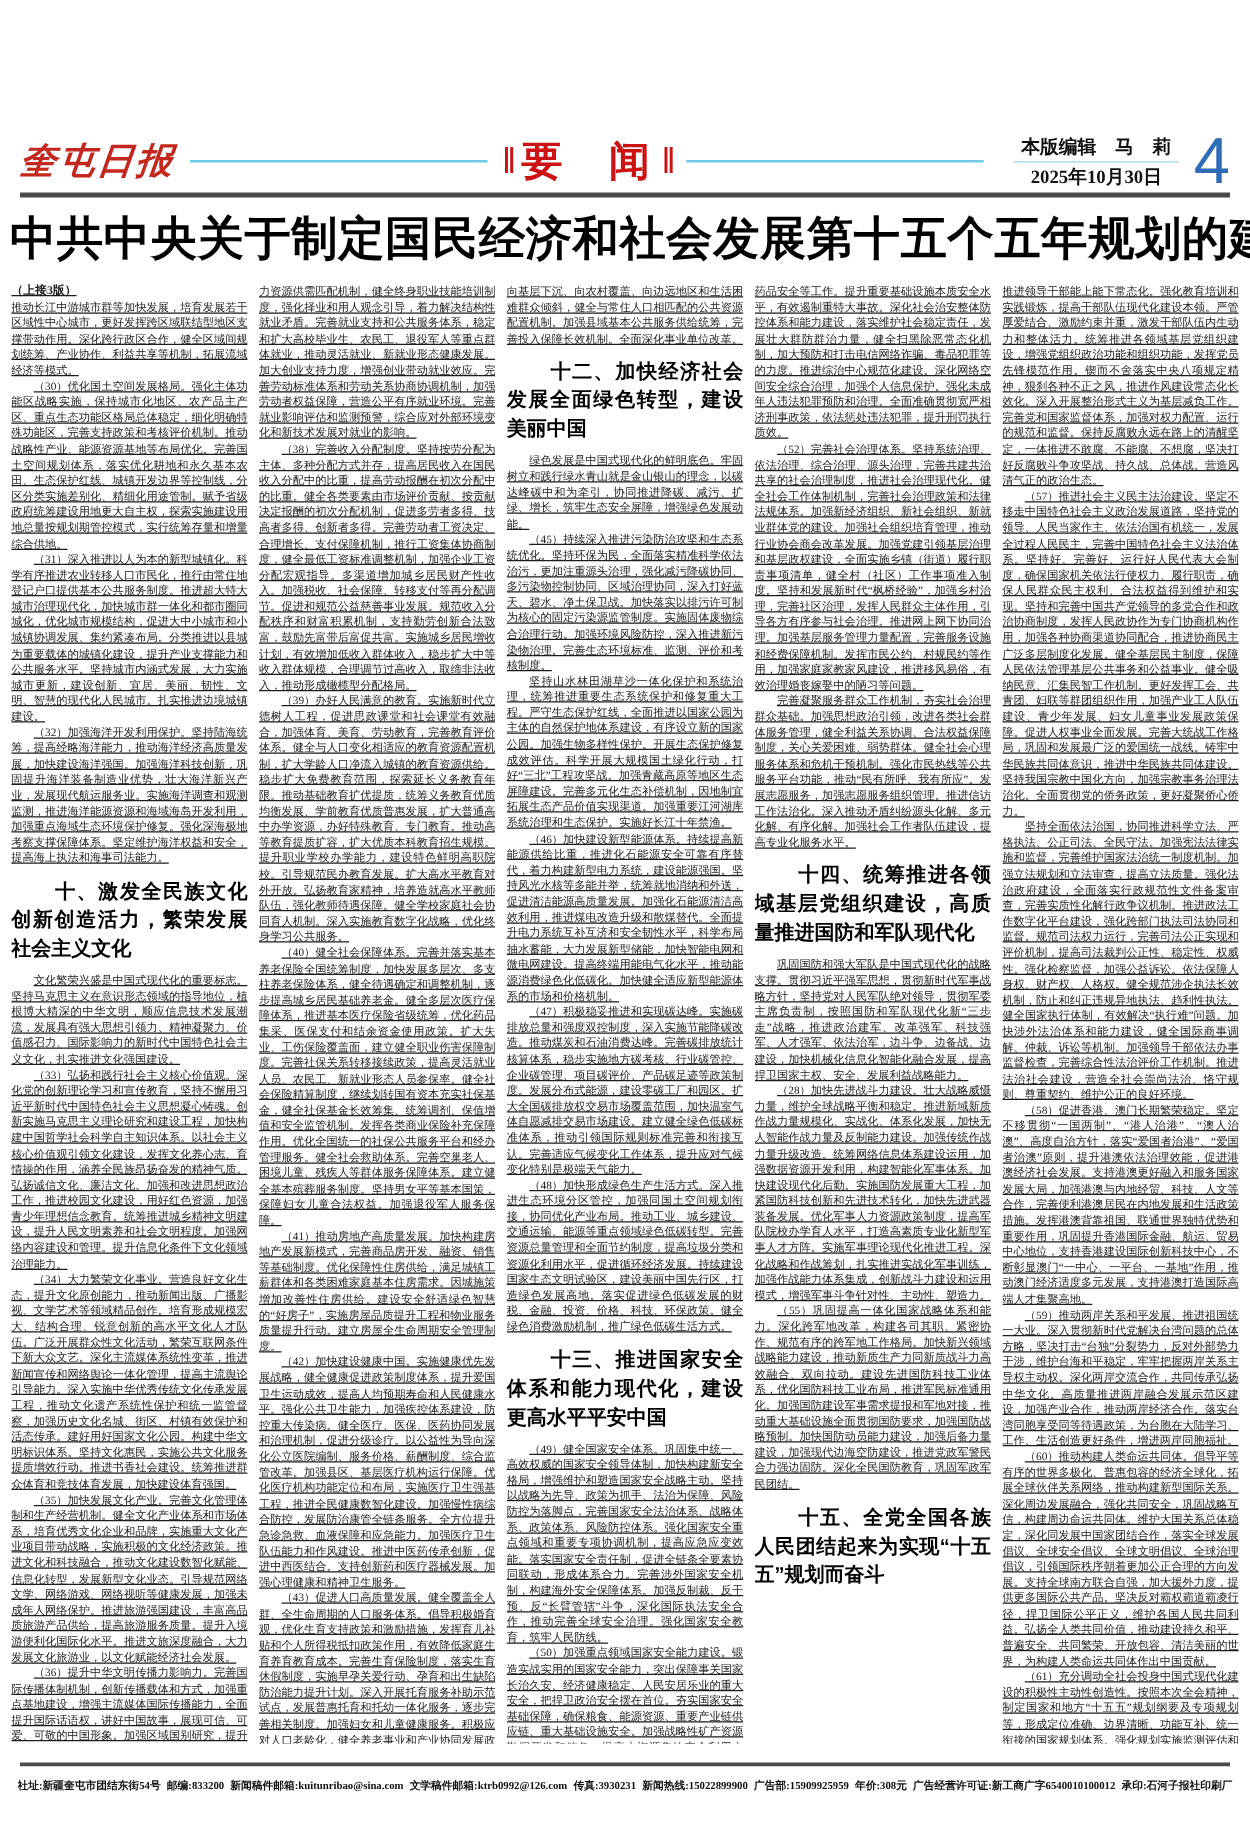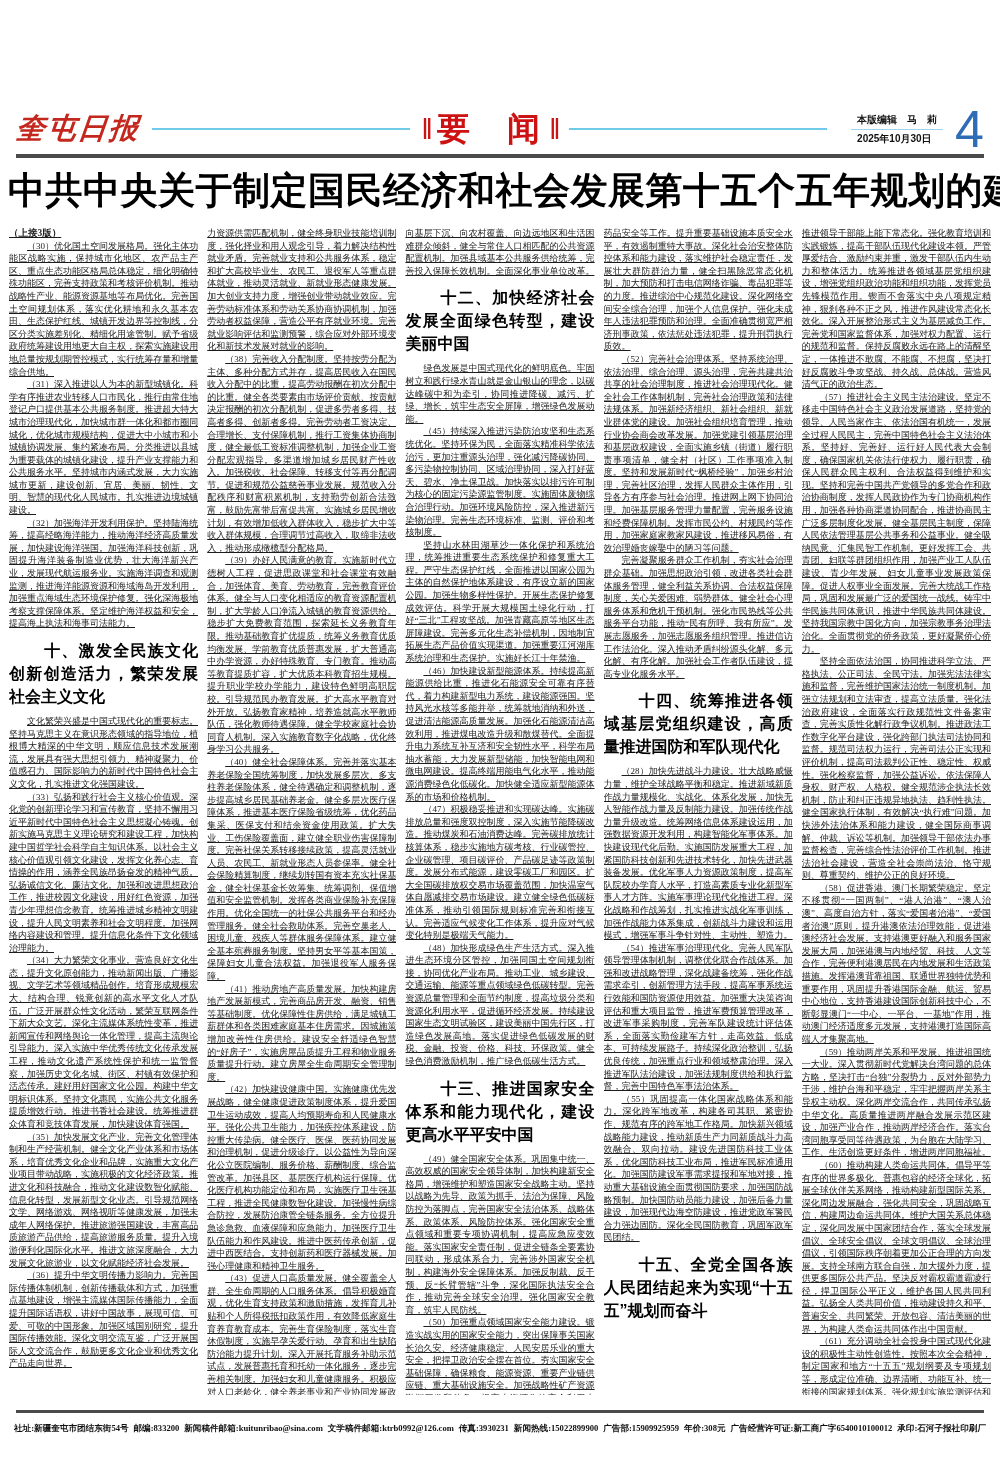--- a/index.html
+++ b/index.html
@@ -11,22 +11,22 @@
   }
   
   .masthead { position:absolute; top:106px; left:16px; right:16px; height:46px;
     display:flex; align-items:center; }
   .logo { color:#c3271d; font-size:29px; font-weight:bold; font-style:italic;
     letter-spacing:2px; transform:skewX(-6deg); white-space:nowrap; }
   .mast-line { flex:1; height:2px; background:#6fc9e8; margin:0 12px; align-self:center; }
   .section-banner { color:#cc1212; font-weight:bold; white-space:nowrap; display:flex; align-items:center; }
   .section-banner .bars { font-size:30px; letter-spacing:-3px; }
   .section-banner .label { font-size:33px; letter-spacing:2px; margin:0 8px; }
-  .editor-box { margin-left:12px; text-align:left; font-size:10px; font-weight:bold;
-    color:#111; white-space:nowrap; font-family:Liberation Sans, sans-serif; }
+  .editor-box { margin-left:12px; text-align:center; font-size:15px; font-weight:bold;
+    color:#111; white-space:nowrap; font-family:Liberation Serif, serif; }
   .editor-box .row { padding:2px 6px; }
   .editor-box .divider { height:1px; background:#9bd6ec; }
   .page-num { font-size:52px; line-height:46px; color:#2e6cb5; margin-left:12px;
     font-family:"Liberation Sans",sans-serif; }
   .black-rule { position:absolute; left:16px; right:16px; height:4px; background:#4b4b4b; }
   .rule-top { top:154px; }
   
   .headline { position:absolute; top:166px; left:8px; right:8px; text-align:center;
     font-size:37px; font-weight:900; color:#000; letter-spacing:0.5px;
     font-family:"Liberation Sans","DejaVu Sans",sans-serif; white-space:nowrap; }
@@ -71,20 +71,21 @@
     <div class="page-num">4</div>
   </div>
 
   <div class="black-rule rule-top"></div>
 
   <div class="headline">中共中央关于制定国民经济和社会发展第十五个五年规划的建议</div>
 
   <div class="columns">
       <div class="col">
         <p class="note">（上接3版）</p>
+        <p class="cont">推动长江中游城市群等加快发展，培育发展若干区域性中心城市，更好发挥跨区域联结型地区支撑带动作用。深化跨行政区合作，健全区域间规划统筹、产业协作、利益共享等机制，拓展流域经济等模式。</p>
         <p class="para">（30）优化国土空间发展格局。强化主体功能区战略实施，保持城市化地区、农产品主产区、重点生态功能区格局总体稳定，细化明确特殊功能区，完善支持政策和考核评价机制。推动战略性产业、能源资源基地等布局优化。完善国土空间规划体系，落实优化耕地和永久基本农田、生态保护红线、城镇开发边界等控制线，分区分类实施差别化、精细化用途管制。赋予省级政府统筹建设用地更大自主权，探索实施建设用地总量按规划期管控模式，实行统筹存量和增量综合供地。</p>
         <p class="para">（31）深入推进以人为本的新型城镇化。科学有序推进农业转移人口市民化，推行由常住地登记户口提供基本公共服务制度。推进超大特大城市治理现代化，加快城市群一体化和都市圈同城化，优化城市规模结构，促进大中小城市和小城镇协调发展、集约紧凑布局。分类推进以县城为重要载体的城镇化建设，提升产业支撑能力和公共服务水平。坚持城市内涵式发展，大力实施城市更新，建设创新、宜居、美丽、韧性、文明、智慧的现代化人民城市。扎实推进边境城镇建设。</p>
         <p class="para">（32）加强海洋开发利用保护。坚持陆海统筹，提高经略海洋能力，推动海洋经济高质量发展，加快建设海洋强国。加强海洋科技创新，巩固提升海洋装备制造业优势，壮大海洋新兴产业，发展现代航运服务业。实施海洋调查和观测监测，推进海洋能源资源和海域海岛开发利用，加强重点海域生态环境保护修复。强化深海极地考察支撑保障体系。坚定维护海洋权益和安全，提高海上执法和海事司法能力。</p>
         <h3 class="heading">十、激发全民族文化创新创造活力，繁荣发展社会主义文化</h3>
         <p class="para">文化繁荣兴盛是中国式现代化的重要标志。坚持马克思主义在意识形态领域的指导地位，植根博大精深的中华文明，顺应信息技术发展潮流，发展具有强大思想引领力、精神凝聚力、价值感召力、国际影响力的新时代中国特色社会主义文化，扎实推进文化强国建设。</p>
         <p class="para">（33）弘扬和践行社会主义核心价值观。深化党的创新理论学习和宣传教育，坚持不懈用习近平新时代中国特色社会主义思想凝心铸魂。创新实施马克思主义理论研究和建设工程，加快构建中国哲学社会科学自主知识体系。以社会主义核心价值观引领文化建设，发挥文化养心志、育情操的作用，涵养全民族昂扬奋发的精神气质。弘扬诚信文化、廉洁文化。加强和改进思想政治工作，推进校园文化建设，用好红色资源，加强青少年理想信念教育。统筹推进城乡精神文明建设，提升人民文明素养和社会文明程度。加强网络内容建设和管理。提升信息化条件下文化领域治理能力。</p>
         <p class="para">（34）大力繁荣文化事业。营造良好文化生态，提升文化原创能力，推动新闻出版、广播影视、文学艺术等领域精品创作。培育形成规模宏大、结构合理、锐意创新的高水平文化人才队伍。广泛开展群众性文化活动，繁荣互联网条件下新大众文艺。深化主流媒体系统性变革，推进新闻宣传和网络舆论一体化管理，提高主流舆论引导能力。深入实施中华优秀传统文化传承发展工程，推动文化遗产系统性保护和统一监管督察，加强历史文化名城、街区、村镇有效保护和活态传承。建好用好国家文化公园。构建中华文明标识体系。坚持文化惠民，实施公共文化服务提质增效行动。推进书香社会建设。统筹推进群众体育和竞技体育发展，加快建设体育强国。</p>
         <p class="para">（35）加快发展文化产业。完善文化管理体制和生产经营机制。健全文化产业体系和市场体系，培育优秀文化企业和品牌，实施重大文化产业项目带动战略，实施积极的文化经济政策。推进文化和科技融合，推动文化建设数智化赋能、信息化转型，发展新型文化业态。引导规范网络文学、网络游戏、网络视听等健康发展，加强未成年人网络保护。推进旅游强国建设，丰富高品质旅游产品供给，提高旅游服务质量。提升入境游便利化国际化水平。推进文旅深度融合，大力发展文化旅游业，以文化赋能经济社会发展。</p>
         <p class="para">（36）提升中华文明传播力影响力。完善国际传播体制机制，创新传播载体和方式，加强重点基地建设，增强主流媒体国际传播能力，全面提升国际话语权，讲好中国故事，展现可信、可爱、可敬的中国形象。加强区域国别研究，提升国际传播效能。深化文明交流互鉴，广泛开展国际人文交流合作，鼓励更多文化企业和优秀文化产品走向世界。</p>
       </div>
@@ -108,22 +109,22 @@
         <p class="para">（48）加快形成绿色生产生活方式。深入推进生态环境分区管控，加强同国土空间规划衔接，协同优化产业布局。推动工业、城乡建设、交通运输、能源等重点领域绿色低碳转型。完善资源总量管理和全面节约制度，提高垃圾分类和资源化利用水平，促进循环经济发展。持续建设国家生态文明试验区，建设美丽中国先行区，打造绿色发展高地。落实促进绿色低碳发展的财税、金融、投资、价格、科技、环保政策。健全绿色消费激励机制，推广绿色低碳生活方式。</p>
         <h3 class="heading">十三、推进国家安全体系和能力现代化，建设更高水平平安中国</h3>
         <p class="para">（49）健全国家安全体系。巩固集中统一、高效权威的国家安全领导体制，加快构建新安全格局，增强维护和塑造国家安全战略主动。坚持以战略为先导、政策为抓手、法治为保障、风险防控为落脚点，完善国家安全法治体系、战略体系、政策体系、风险防控体系。强化国家安全重点领域和重要专项协调机制，提高应急应变效能。落实国家安全责任制，促进全链条全要素协同联动，形成体系合力。完善涉外国家安全机制，构建海外安全保障体系。加强反制裁、反干预、反“长臂管辖”斗争，深化国际执法安全合作，推动完善全球安全治理。强化国家安全教育，筑牢人民防线。</p>
         <p class="para">（50）加强重点领域国家安全能力建设。锻造实战实用的国家安全能力，突出保障事关国家长治久安、经济健康稳定、人民安居乐业的重大安全，把捍卫政治安全摆在首位。夯实国家安全基础保障，确保粮食、能源资源、重要产业链供应链、重大基础设施安全。加强战略性矿产资源勘探开发和储备，提高水资源集约安全利用水平，维护战略通道安全，推进国家战略腹地建设和关键产业备份。加强网络、数据、人工智能、生物、生态、核、太空、深海、极地、低空等新兴领域国家安全能力建设。提高防范化解重点领域风险能力，统筹推进房地产、地方政府债务、中小金融机构等风险有序化解，严防系统性风险。</p>
       </div>
       <div class="col">
         <p class="cont">药品安全等工作。提升重要基础设施本质安全水平，有效遏制重特大事故。深化社会治安整体防控体系和能力建设，落实维护社会稳定责任，发展壮大群防群治力量，健全扫黑除恶常态化机制，加大预防和打击电信网络诈骗、毒品犯罪等的力度。推进综治中心规范化建设。深化网络空间安全综合治理，加强个人信息保护。强化未成年人违法犯罪预防和治理。全面准确贯彻宽严相济刑事政策，依法惩处违法犯罪，提升刑罚执行质效。</p>
         <p class="para">（52）完善社会治理体系。坚持系统治理、依法治理、综合治理、源头治理，完善共建共治共享的社会治理制度，推进社会治理现代化。健全社会工作体制机制，完善社会治理政策和法律法规体系。加强新经济组织、新社会组织、新就业群体党的建设。加强社会组织培育管理，推动行业协会商会改革发展。加强党建引领基层治理和基层政权建设，全面实施乡镇（街道）履行职责事项清单，健全村（社区）工作事项准入制度。坚持和发展新时代“枫桥经验”，加强乡村治理，完善社区治理，发挥人民群众主体作用，引导各方有序参与社会治理。推进网上网下协同治理。加强基层服务管理力量配置，完善服务设施和经费保障机制。发挥市民公约、村规民约等作用，加强家庭家教家风建设，推进移风易俗，有效治理婚丧嫁娶中的陋习等问题。</p>
         <p class="para">完善凝聚服务群众工作机制，夯实社会治理群众基础。加强思想政治引领，改进各类社会群体服务管理，健全利益关系协调、合法权益保障制度，关心关爱困难、弱势群体。健全社会心理服务体系和危机干预机制。强化市民热线等公共服务平台功能，推动“民有所呼、我有所应”。发展志愿服务，加强志愿服务组织管理。推进信访工作法治化。深入推动矛盾纠纷源头化解、多元化解、有序化解。加强社会工作者队伍建设，提高专业化服务水平。</p>
         <h3 class="heading">十四、统筹推进各领域基层党组织建设，高质量推进国防和军队现代化</h3>
+        <p class="para">巩固国防和强大军队是中国式现代化的战略支撑。贯彻习近平强军思想，贯彻新时代军事战略方针，坚持党对人民军队绝对领导，贯彻军委主席负责制，按照国防和军队现代化新“三步走”战略，推进政治建军、改革强军、科技强军、人才强军、依法治军，边斗争、边备战、边建设，加快机械化信息化智能化融合发展，提高捍卫国家主权、安全、发展利益战略能力。</p>
         <p class="para">（28）加快先进战斗力建设。壮大战略威慑力量，维护全球战略平衡和稳定。推进新域新质作战力量规模化、实战化、体系化发展，加快无人智能作战力量及反制能力建设。加强传统作战力量升级改造。统筹网络信息体系建设运用，加强数据资源开发利用，构建智能化军事体系。加快建设现代化后勤。实施国防发展重大工程，加紧国防科技创新和先进技术转化，加快先进武器装备发展。优化军事人力资源政策制度，提高军队院校办学育人水平，打造高素质专业化新型军事人才方阵。实施军事理论现代化推进工程。深化战略和作战筹划，扎实推进实战化军事训练，加强作战能力体系集成，创新战斗力建设和运用模式，增强军事斗争针对性、主动性、塑造力。</p>
-        <p class="para">（54）推进军事治理现代化。完善人民军队领导管理体制机制，调整优化联合作战体系。加强和改进战略管理，深化战建备统筹，强化作战需求牵引，创新管理方法手段，提高军事系统运行效能和国防资源使用效益。加强重大决策咨询评估和重大项目监管，推进军费预算管理改革，改进军事采购制度，完善军队建设统计评估体系，全面落实勤俭建军方针，走高效益、低成本、可持续发展路子。持续深化政治整训，弘扬优良传统，加强重点行业和领域整肃治理。深入推进军队法治建设，加强法规制度供给和执行监督，完善中国特色军事法治体系。</p>
         <p class="para">（55）巩固提高一体化国家战略体系和能力。深化跨军地改革，构建各司其职、紧密协作、规范有序的跨军地工作格局。加快新兴领域战略能力建设，推动新质生产力同新质战斗力高效融合、双向拉动。建设先进国防科技工业体系，优化国防科技工业布局，推进军民标准通用化。加强国防建设军事需求提报和军地对接，推动重大基础设施全面贯彻国防要求，加强国防战略预制。加快国防动员能力建设，加强后备力量建设，加强现代边海空防建设，推进党政军警民合力强边固防。深化全民国防教育，巩固军政军民团结。</p>
         <h3 class="heading">十五、全党全国各族人民团结起来为实现“十五五”规划而奋斗</h3>
       </div>
       <div class="col">
         <p class="cont">推进领导干部能上能下常态化。强化教育培训和实践锻炼，提高干部队伍现代化建设本领。严管厚爱结合、激励约束并重，激发干部队伍内生动力和整体活力。统筹推进各领域基层党组织建设，增强党组织政治功能和组织功能，发挥党员先锋模范作用。锲而不舍落实中央八项规定精神，狠刹各种不正之风，推进作风建设常态化长效化。深入开展整治形式主义为基层减负工作。完善党和国家监督体系，加强对权力配置、运行的规范和监督。保持反腐败永远在路上的清醒坚定，一体推进不敢腐、不能腐、不想腐，坚决打好反腐败斗争攻坚战、持久战、总体战。营造风清气正的政治生态。</p>
         <p class="para">（57）推进社会主义民主法治建设。坚定不移走中国特色社会主义政治发展道路，坚持党的领导、人民当家作主、依法治国有机统一，发展全过程人民民主，完善中国特色社会主义法治体系。坚持好、完善好、运行好人民代表大会制度，确保国家机关依法行使权力、履行职责，确保人民群众民主权利、合法权益得到维护和实现。坚持和完善中国共产党领导的多党合作和政治协商制度，发挥人民政协作为专门协商机构作用，加强各种协商渠道协同配合，推进协商民主广泛多层制度化发展。健全基层民主制度，保障人民依法管理基层公共事务和公益事业。健全吸纳民意、汇集民智工作机制。更好发挥工会、共青团、妇联等群团组织作用，加强产业工人队伍建设、青少年发展、妇女儿童事业发展政策保障。促进人权事业全面发展。完善大统战工作格局，巩固和发展最广泛的爱国统一战线。铸牢中华民族共同体意识，推进中华民族共同体建设。坚持我国宗教中国化方向，加强宗教事务治理法治化。全面贯彻党的侨务政策，更好凝聚侨心侨力。</p>
         <p class="para">坚持全面依法治国，协同推进科学立法、严格执法、公正司法、全民守法。加强宪法法律实施和监督，完善维护国家法治统一制度机制。加强立法规划和立法审查，提高立法质量。强化法治政府建设，全面落实行政规范性文件备案审查，完善实质性化解行政争议机制。推进政法工作数字化平台建设，强化跨部门执法司法协同和监督。规范司法权力运行，完善司法公正实现和评价机制，提高司法裁判公正性、稳定性、权威性。强化检察监督，加强公益诉讼。依法保障人身权、财产权、人格权。健全规范涉企执法长效机制，防止和纠正违规异地执法、趋利性执法。健全国家执行体制，有效解决“执行难”问题。加快涉外法治体系和能力建设，健全国际商事调解、仲裁、诉讼等机制。加强领导干部依法办事监督检查，完善综合性法治评价工作机制。推进法治社会建设，营造全社会崇尚法治、恪守规则、尊重契约、维护公正的良好环境。</p>
         <p class="para">（58）促进香港、澳门长期繁荣稳定。坚定不移贯彻“一国两制”、“港人治港”、“澳人治澳”、高度自治方针，落实“爱国者治港”、“爱国者治澳”原则，提升港澳依法治理效能，促进港澳经济社会发展。支持港澳更好融入和服务国家发展大局，加强港澳与内地经贸、科技、人文等合作，完善便利港澳居民在内地发展和生活政策措施。发挥港澳背靠祖国、联通世界独特优势和重要作用，巩固提升香港国际金融、航运、贸易中心地位，支持香港建设国际创新科技中心，不断彰显澳门“一中心、一平台、一基地”作用，推动澳门经济适度多元发展，支持港澳打造国际高端人才集聚高地。</p>
         <p class="para">（59）推动两岸关系和平发展、推进祖国统一大业。深入贯彻新时代党解决台湾问题的总体方略，坚决打击“台独”分裂势力，反对外部势力干涉，维护台海和平稳定，牢牢把握两岸关系主导权主动权。深化两岸交流合作，共同传承弘扬中华文化。高质量推进两岸融合发展示范区建设，加强产业合作，推动两岸经济合作。落实台湾同胞享受同等待遇政策，为台胞在大陆学习、工作、生活创造更好条件，增进两岸同胞福祉。</p>
         <p class="para">（60）推动构建人类命运共同体。倡导平等有序的世界多极化、普惠包容的经济全球化，拓展全球伙伴关系网络，推动构建新型国际关系。深化周边发展融合，强化共同安全，巩固战略互信，构建周边命运共同体。维护大国关系总体稳定，深化同发展中国家团结合作，落实全球发展倡议、全球安全倡议、全球文明倡议、全球治理倡议，引领国际秩序朝着更加公正合理的方向发展。支持全球南方联合自强，加大援外力度，提供更多国际公共产品。坚决反对霸权霸道霸凌行径，捍卫国际公平正义，维护各国人民共同利益。弘扬全人类共同价值，推动建设持久和平、普遍安全、共同繁荣、开放包容、清洁美丽的世界，为构建人类命运共同体作出中国贡献。</p>

